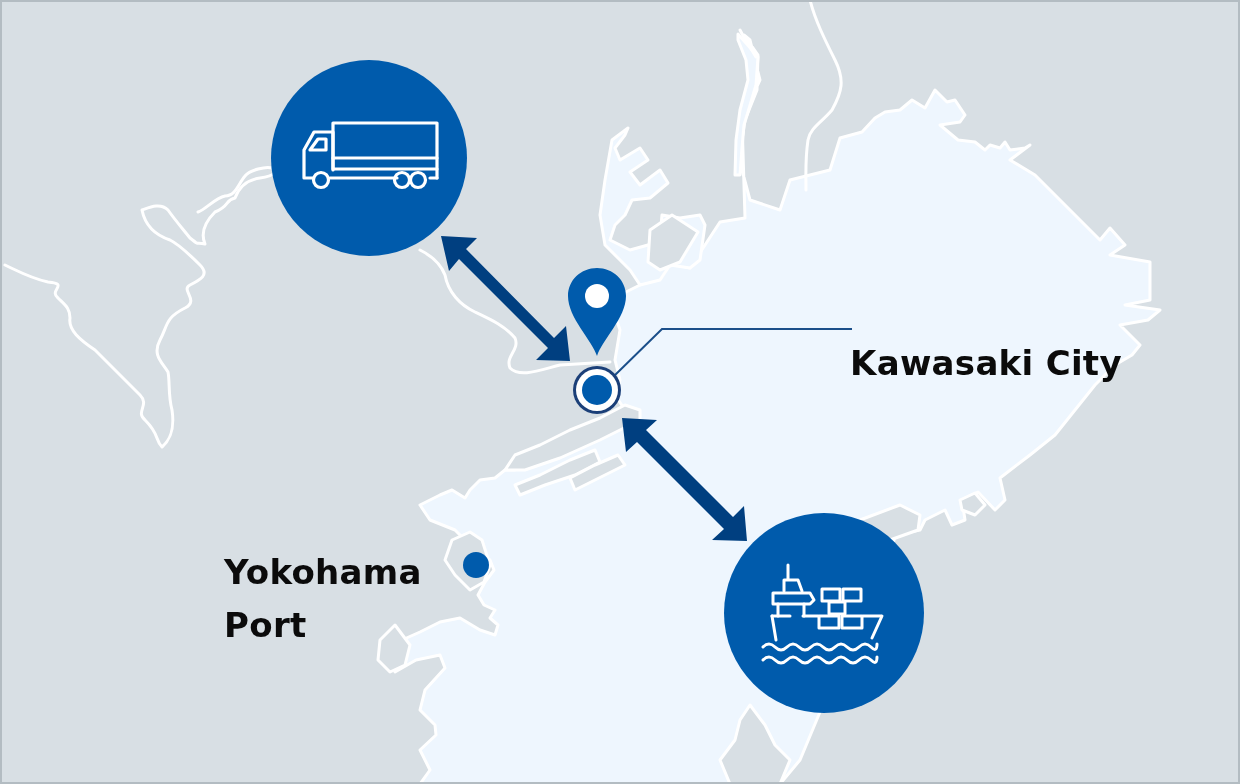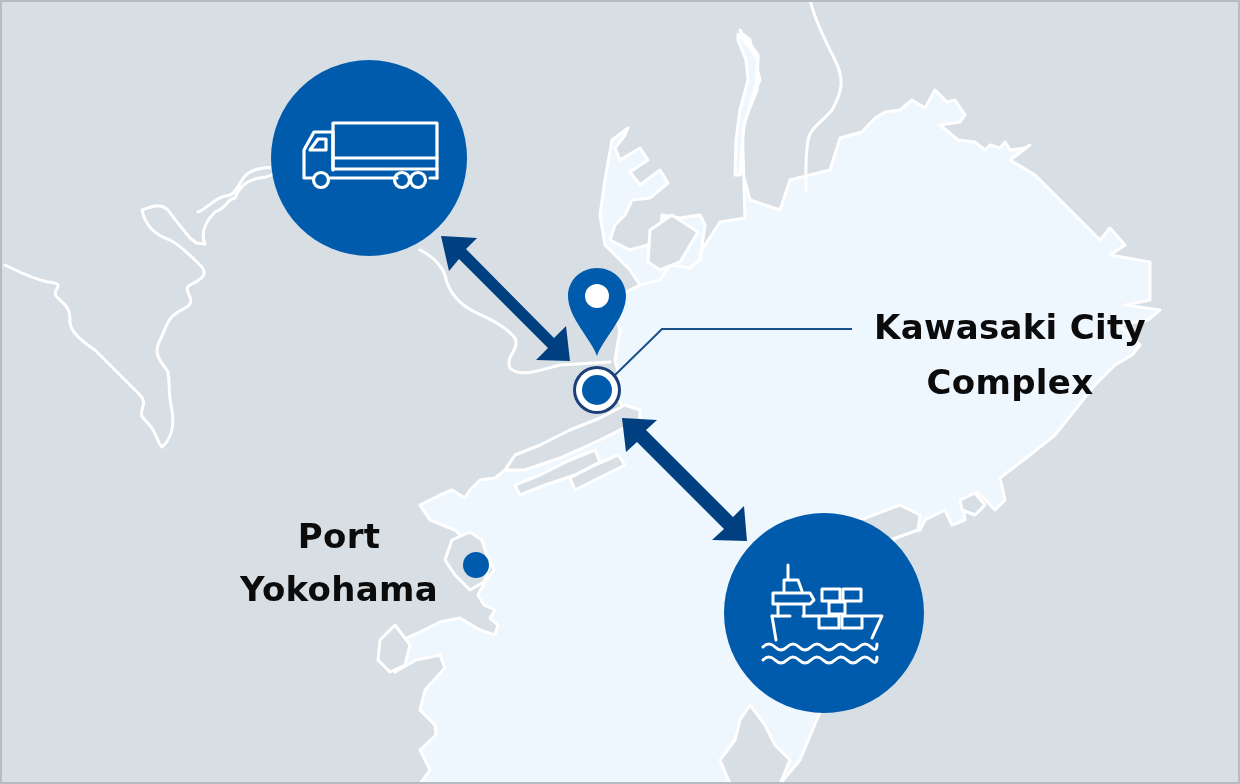--- a/index.html
+++ b/index.html
@@ -12,24 +12,24 @@
     position: absolute; left: 2px; top: 2px;
     width: 1236px; height: 780px;
     background: #d8dfe4;
     overflow: hidden;
   }
   svg.map { position: absolute; left: 0; top: 0; }
   .label {
     position: absolute;
     font-weight: bold;
     color: #0b0b0b;
-    text-align: center;
     line-height: 55px;
     font-size: 34px;
     letter-spacing: 0.3px;
+    margin-top: 36px;
   }
   .label span { display: block; white-space: nowrap; }
   .kawasaki { left: 848px; top: 298px; width: 320px; }
   .yokohama { left: 222px; top: 508px; width: 230px; line-height: 53px; }
 </style>
 </head>
 <body>
 
 <div class="frame">
   <svg class="map" width="1236" height="780" viewBox="2 2 1236 780">
@@ -124,20 +124,19 @@
       <circle cx="597" cy="390" r="24" fill="#1b3f78"></circle>
       <circle cx="597" cy="390" r="21" fill="#ffffff"></circle>
       <circle cx="597" cy="390" r="15" fill="#005bac"></circle>
     </g>
 
     <circle cx="476" cy="565" r="13" fill="#005bac"></circle>
   </svg>
 
   <div class="label kawasaki">
     <span>Kawasaki City</span>
-    <span>Complex</span>
   </div>
 
   <div class="label yokohama">
+    <span>Yokohama</span>
     <span>Port</span>
-    <span>Yokohama</span>
   </div>
 </div>
 
 </body></html>

